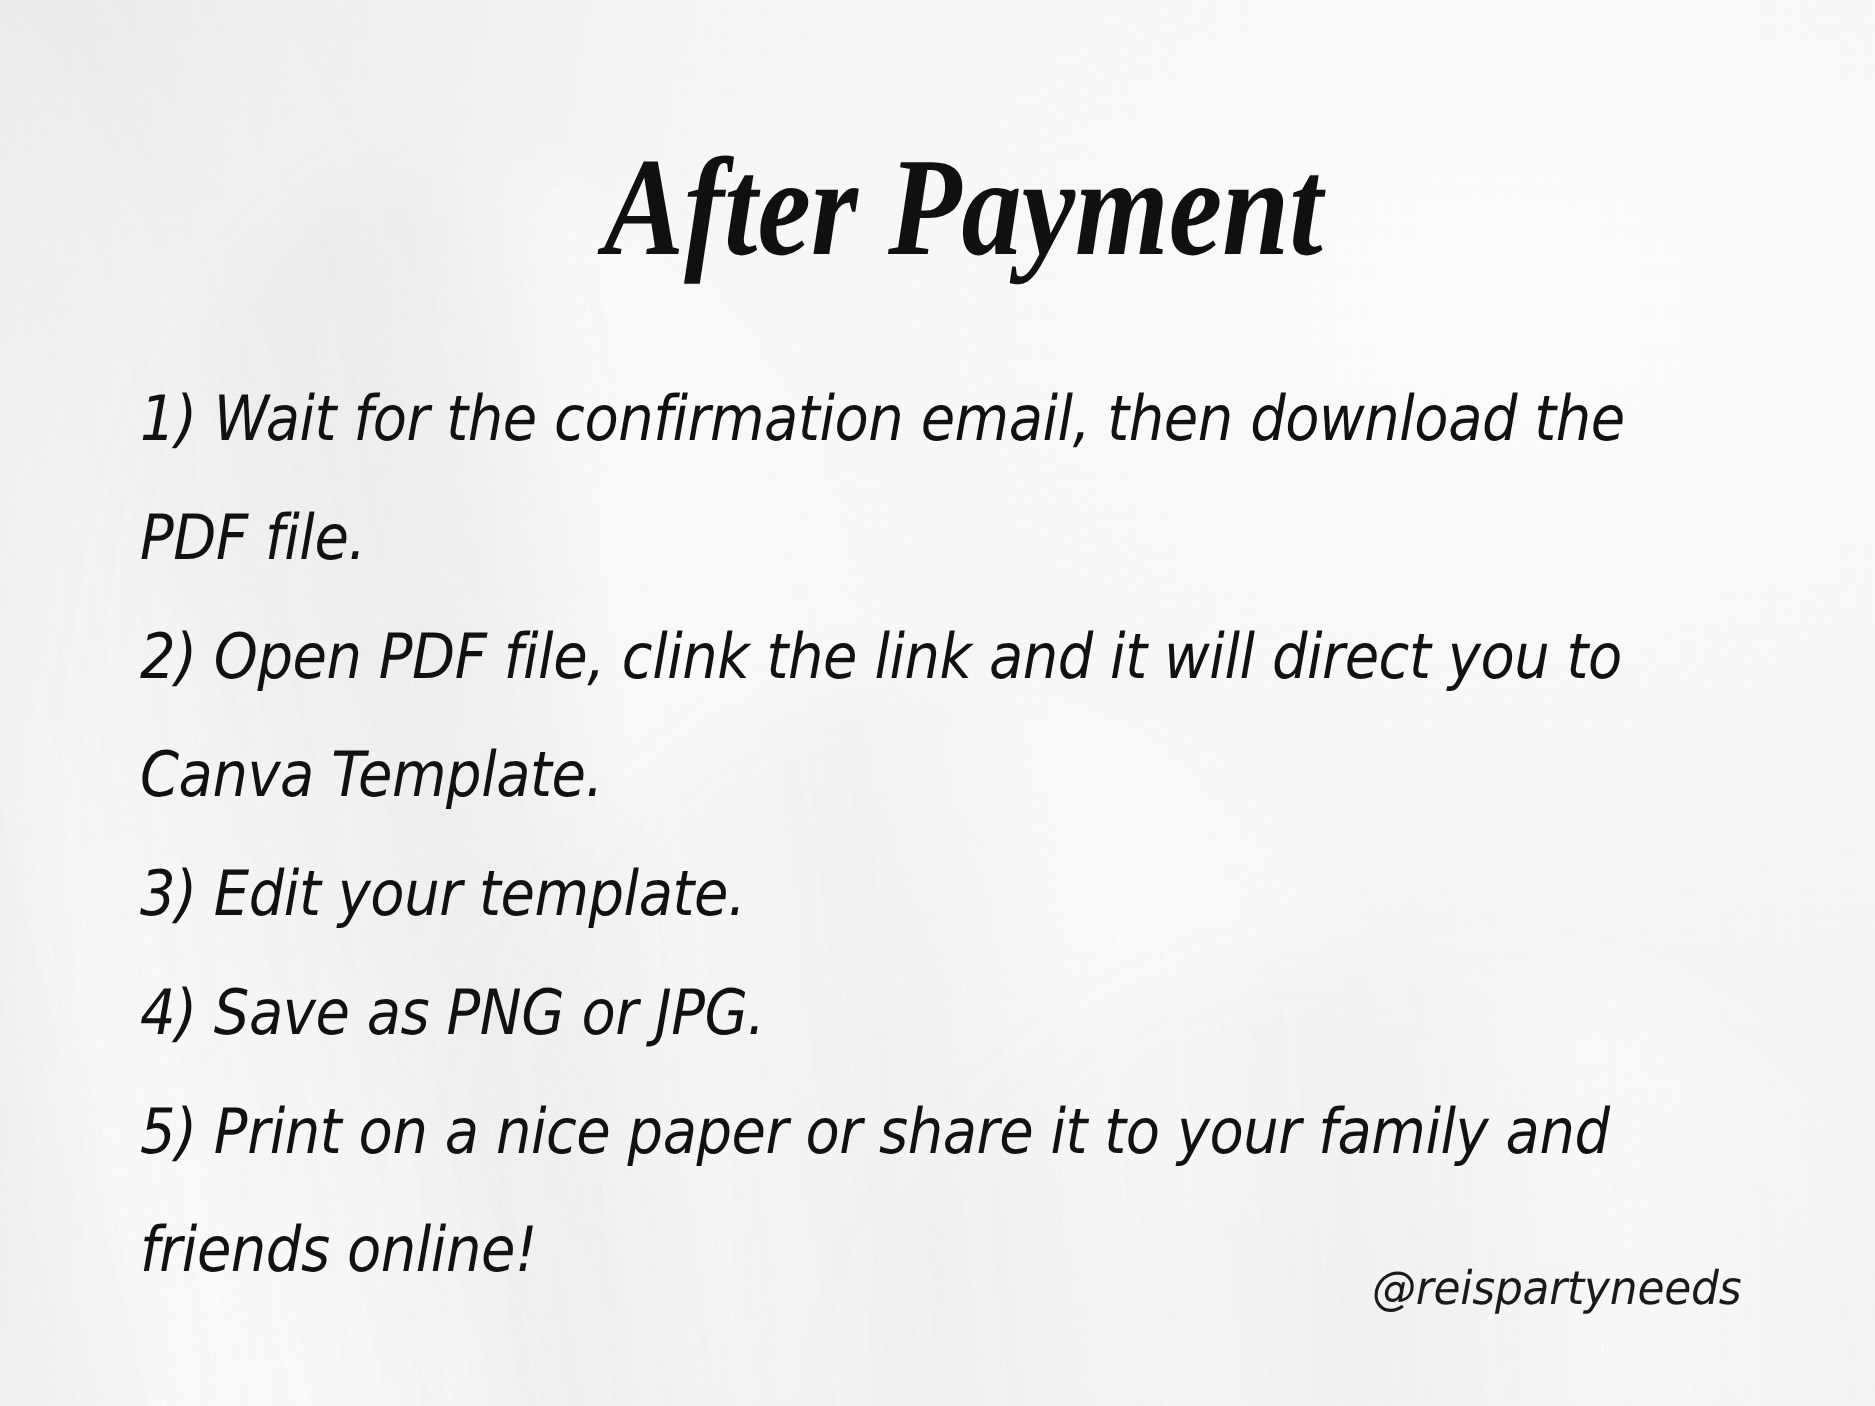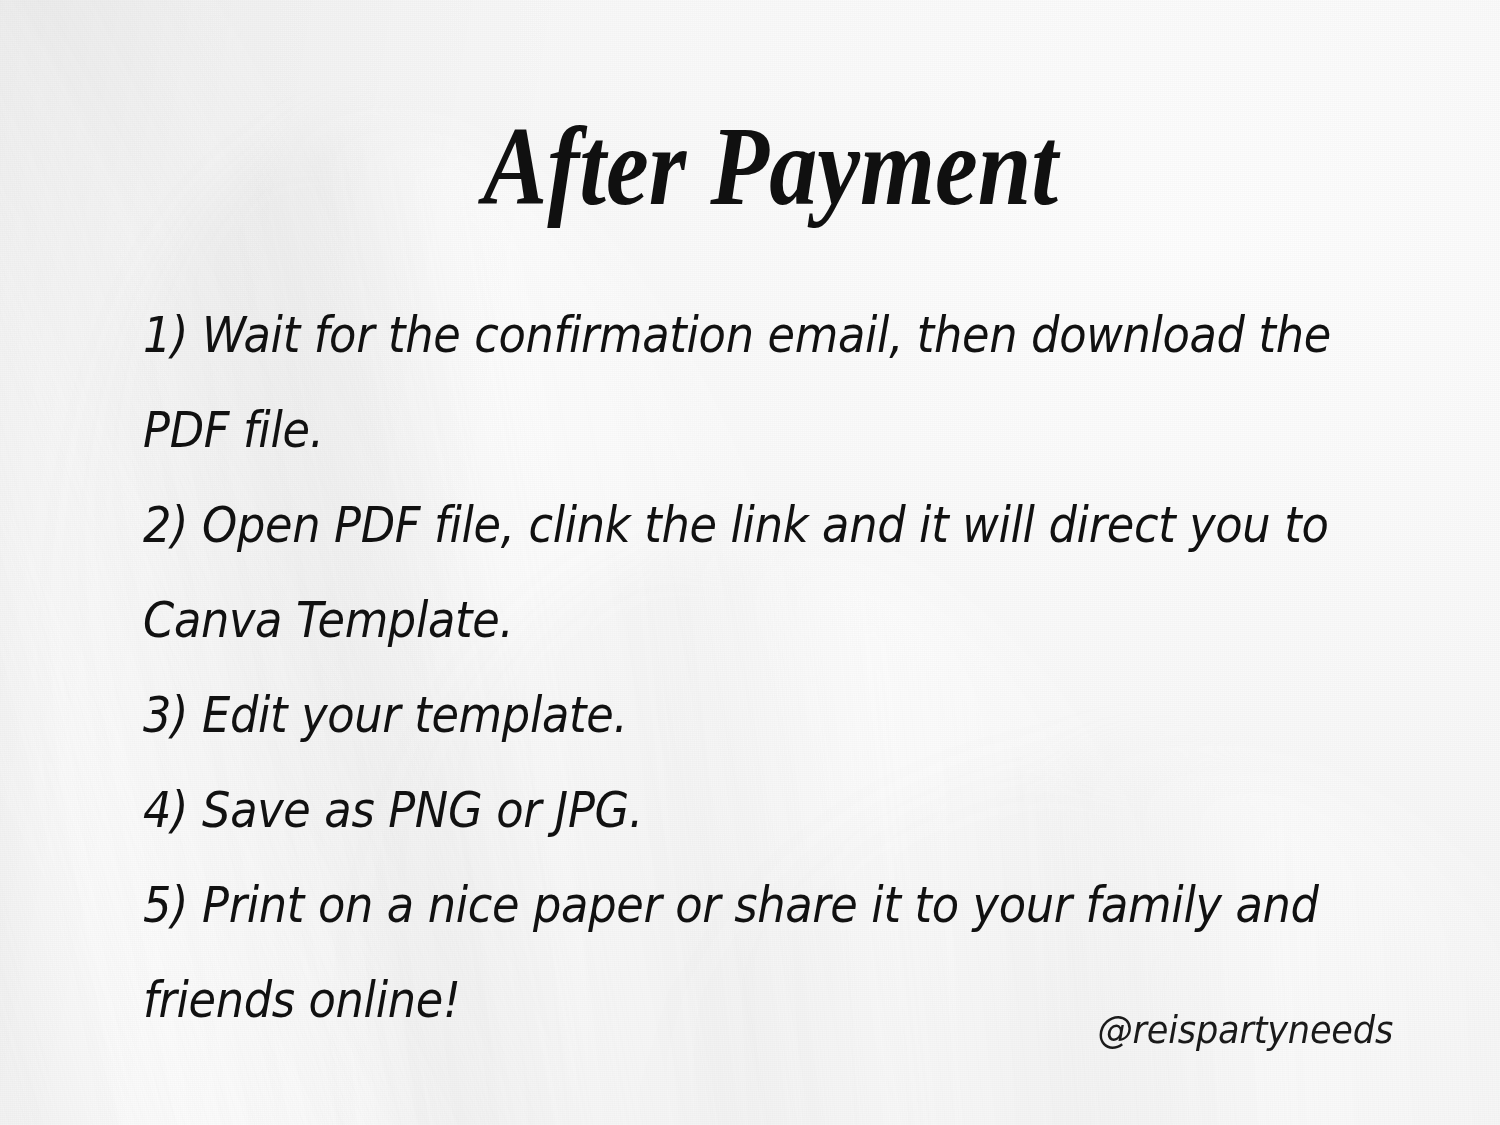--- a/index.html
+++ b/index.html
@@ -167,21 +167,20 @@
     letter-spacing: 0px;
     color: #101010;
     transform: scaleX(0.86);
   }
 
   #steps {
     position: absolute;
     left: 112px;
     top: 288px;
     width: 1330px;
-    margin-left: 31px;
   }
 
   .step-line {
     font-family: "DejaVu Sans", "Liberation Sans", sans-serif;
     font-style: italic;
     font-weight: 400;
     font-size: 50px;
     line-height: 95px;
     color: #111111;
     white-space: nowrap;

